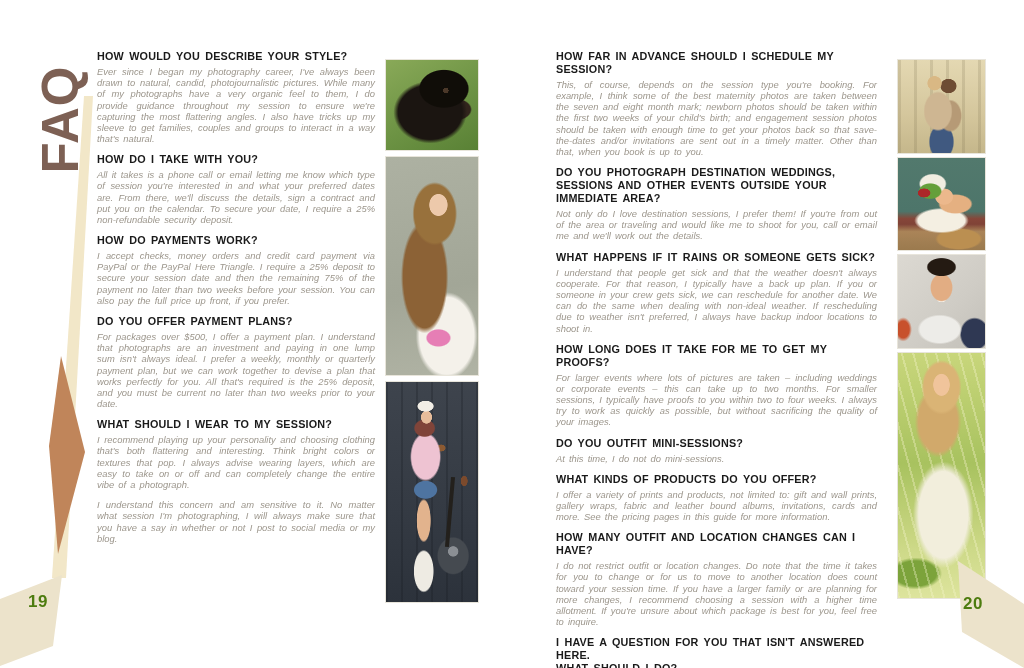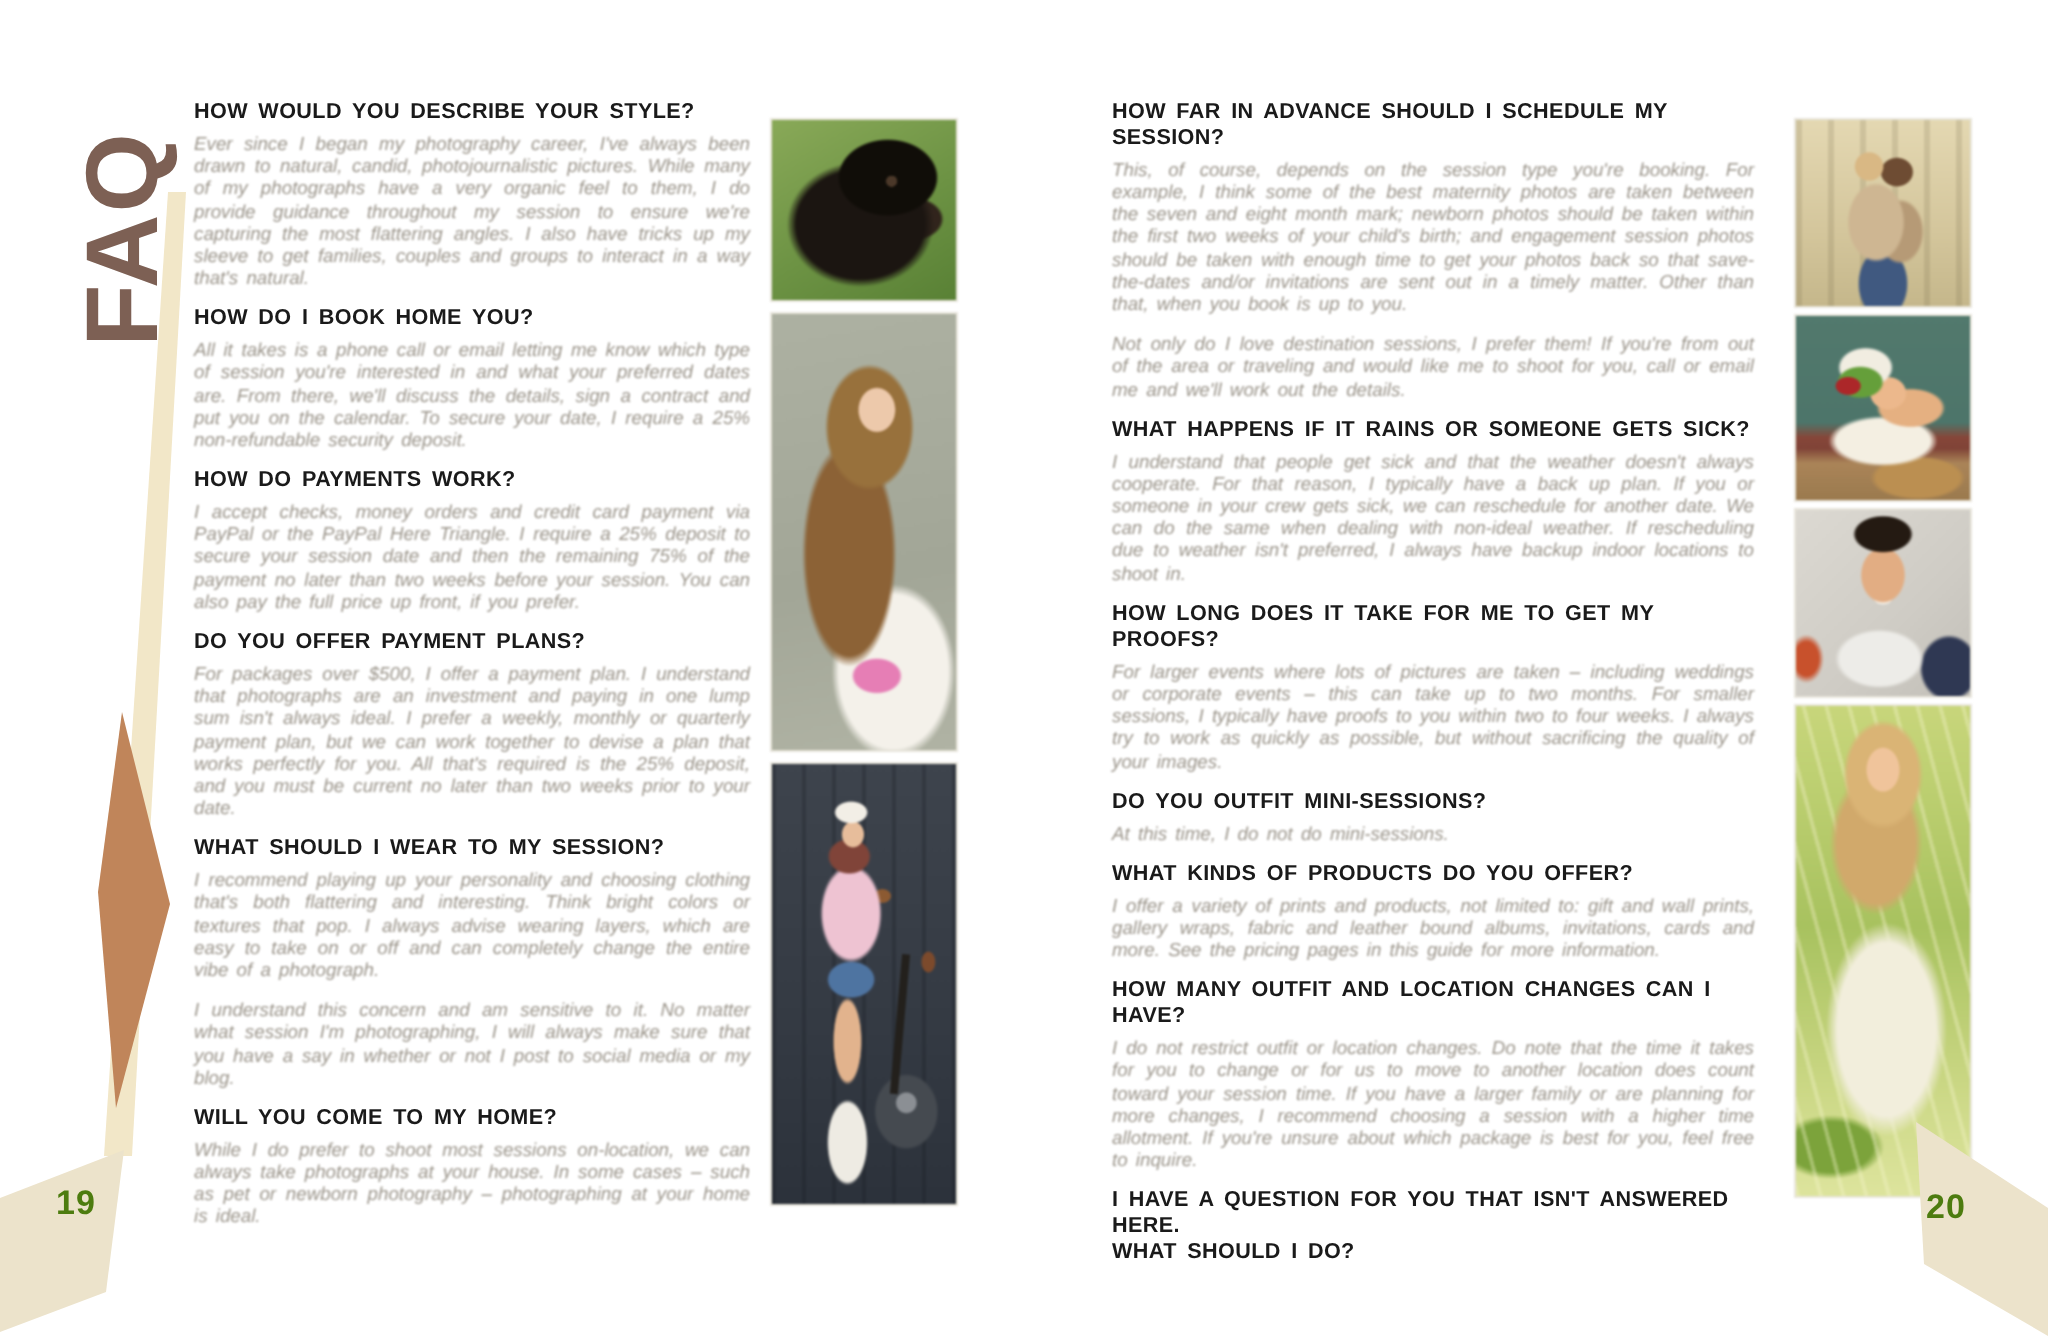--- a/index.html
+++ b/index.html
@@ -141,56 +141,53 @@
   <div class="faq-title">
     <span>FAQ</span>
   </div>
 
   <div class="text-col left" id="left-faqs">
       <div class="faq-item">
         <div class="faq-q">HOW WOULD YOU DESCRIBE YOUR STYLE?</div>
         <div class="faq-a">Ever since I began my photography career, I've always been drawn to natural, candid, photojournalistic pictures. While many of my photographs have a very organic feel to them, I do provide guidance throughout my session to ensure we're capturing the most flattering angles. I also have tricks up my sleeve to get families, couples and groups to interact in a way that's natural.</div>
       </div>
       <div class="faq-item">
-        <div class="faq-q">HOW DO I BOOK HOME YOU?</div>
+        <div class="faq-q">HOW DO I TAKE WITH YOU?</div>
         <div class="faq-a">All it takes is a phone call or email letting me know which type of session you're interested in and what your preferred dates are. From there, we'll discuss the details, sign a contract and put you on the calendar. To secure your date, I require a 25% non-refundable security deposit.</div>
       </div>
       <div class="faq-item">
         <div class="faq-q">HOW DO PAYMENTS WORK?</div>
         <div class="faq-a">I accept checks, money orders and credit card payment via PayPal or the PayPal Here Triangle. I require a 25% deposit to secure your session date and then the remaining 75% of the payment no later than two weeks before your session. You can also pay the full price up front, if you prefer.</div>
       </div>
       <div class="faq-item">
         <div class="faq-q">DO YOU OFFER PAYMENT PLANS?</div>
         <div class="faq-a">For packages over $500, I offer a payment plan. I understand that photographs are an investment and paying in one lump sum isn't always ideal. I prefer a weekly, monthly or quarterly payment plan, but we can work together to devise a plan that works perfectly for you. All that's required is the 25% deposit, and you must be current no later than two weeks prior to your date.</div>
       </div>
       <div class="faq-item">
         <div class="faq-q">WHAT SHOULD I WEAR TO MY SESSION?</div>
         <div class="faq-a">I recommend playing up your personality and choosing clothing that's both flattering and interesting. Think bright colors or textures that pop. I always advise wearing layers, which are easy to take on or off and can completely change the entire vibe of a photograph.</div>
       </div>
       <div class="faq-item">
         <div class="faq-a">I understand this concern and am sensitive to it. No matter what session I'm photographing, I will always make sure that you have a say in whether or not I post to social media or my blog.</div>
-      </div>
-      <div class="faq-item">
-        <div class="faq-q">WILL YOU COME TO MY HOME?</div>
-        <div class="faq-a">While I do prefer to shoot most sessions on-location, we can always take photographs at your house. In some cases – such as pet or newborn photography – photographing at your home is ideal.</div>
       </div>
     </div>
   <div class="photo-col left" id="left-photos">
       <div class="photo dog" title="black puppy on grass"></div>
       <div class="photo girl" title="teen girl portrait by wall"></div>
       <div class="photo guitar" title="girl in white hat with guitar by old door"></div>
     </div>
   <div class="page-num n19">19</div>
 
   <div class="text-col right" id="right-faqs">
       <div class="faq-item">
         <div class="faq-q">HOW FAR IN ADVANCE SHOULD I SCHEDULE MY SESSION?</div>
         <div class="faq-a">This, of course, depends on the session type you're booking. For example, I think some of the best maternity photos are taken between the seven and eight month mark; newborn photos should be taken within the first two weeks of your child's birth; and engagement session photos should be taken with enough time to get your photos back so that save-the-dates and/or invitations are sent out in a timely matter. Other than that, when you book is up to you.</div>
       </div>
       <div class="faq-item">
+        <div class="faq-q">DO YOU PHOTOGRAPH DESTINATION WEDDINGS, SESSIONS AND OTHER EVENTS OUTSIDE YOUR IMMEDIATE AREA?</div>
         <div class="faq-a">Not only do I love destination sessions, I prefer them! If you're from out of the area or traveling and would like me to shoot for you, call or email me and we'll work out the details.</div>
       </div>
       <div class="faq-item">
         <div class="faq-q">WHAT HAPPENS IF IT RAINS OR SOMEONE GETS SICK?</div>
         <div class="faq-a">I understand that people get sick and that the weather doesn't always cooperate. For that reason, I typically have a back up plan. If you or someone in your crew gets sick, we can reschedule for another date. We can do the same when dealing with non-ideal weather. If rescheduling due to weather isn't preferred, I always have backup indoor locations to shoot in.</div>
       </div>
       <div class="faq-item">
         <div class="faq-q">HOW LONG DOES IT TAKE FOR ME TO GET MY PROOFS?</div>
         <div class="faq-a">For larger events where lots of pictures are taken – including weddings or corporate events – this can take up to two months. For smaller sessions, I typically have proofs to you within two to four weeks. I always try to work as quickly as possible, but without sacrificing the quality of your images.</div>
       </div>

